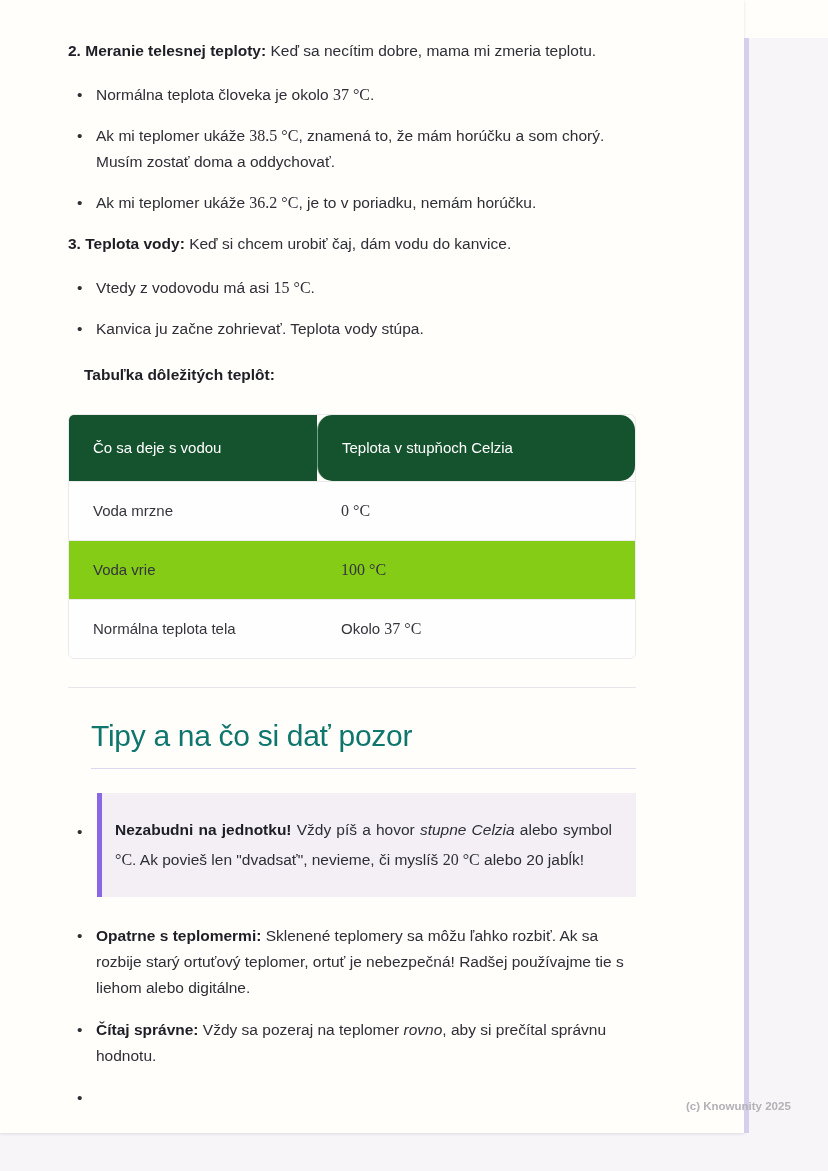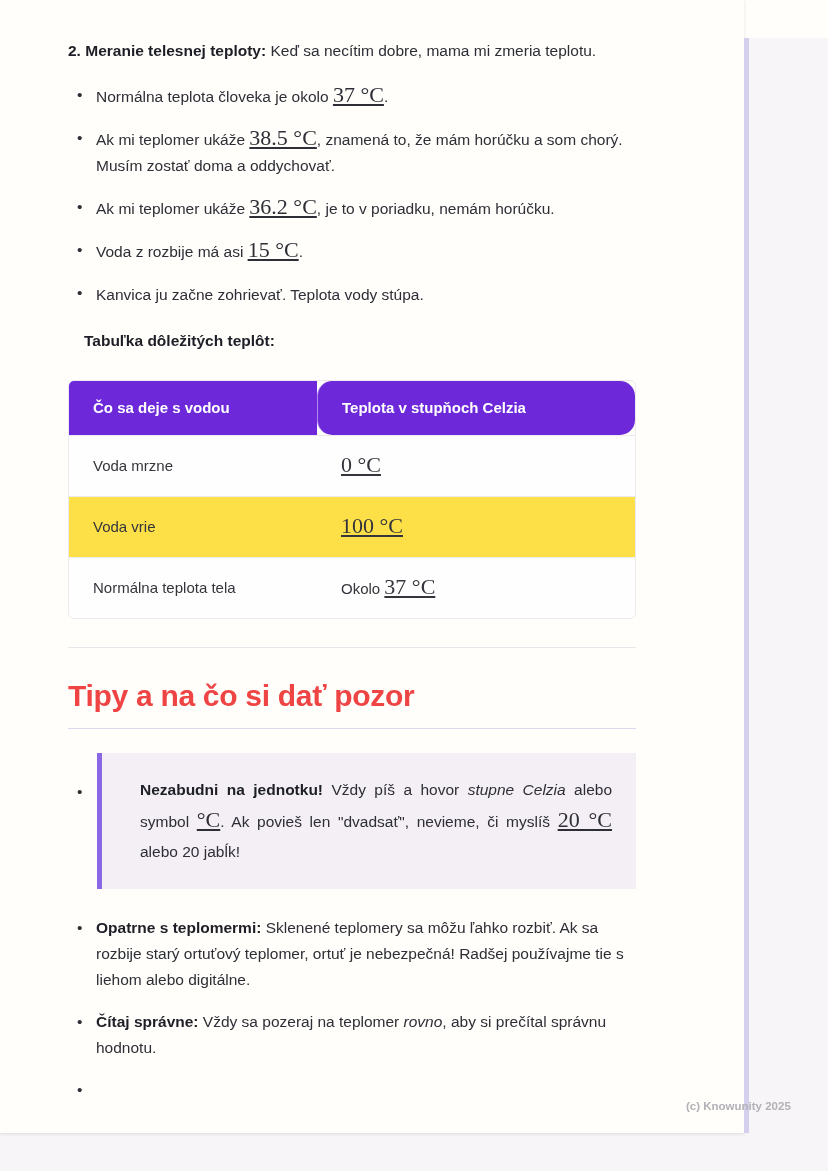--- a/index.html
+++ b/index.html
@@ -36,72 +36,72 @@
   .para b, .bullets b, .callout b { color:#1e1e26;margin-top:44px; }
   .bullets { list-style:none; margin:0 0 12px 0; }
   .bullets > li { position:relative; padding-left:28px; margin-bottom:15px; }
   .bullets > li::before {
     content:"\2022";
     position:absolute; left:9px; top:0;
     color:#2e2e36;
   }
   .math {
     font-family:"Liberation Serif","DejaVu Serif",serif;
-    font-size:22px;
-    text-decoration:underline;
+    font-size:16px;
   }
   .tbl-heading { font-weight:bold; color:#1e1e26; margin:20px 0 0 16px; }
   table.temps {
     margin-top:26px;
     width:566px;
     border-collapse:separate; border-spacing:0;
     table-layout:fixed;
     border-radius:6px;
     overflow:hidden;
     border:1px solid #ebebee;
   }
   table.temps col.c1 { width:248px; }
   table.temps col.c2 { width:318px; }
   table.temps th {
-    background:#6d28d9; color:#ffffff;
-    font-weight:bold; font-size:15px; text-align:left;
-    padding:14px 24px;
+    background:#14532d; color:#ffffff;
+    font-weight:normal; font-size:15px; text-align:left;
+    padding:20px 24px;
   }
   table.temps th + th { border-left:1px solid rgba(255,255,255,0.45);border-radius:15px; }
   table.temps td {
     padding:16px 24px;
     font-size:15px; color:#34343c;
     border-top:1px solid #ebebee;
     background:#fffefe;
   }
-  table.temps tr.alt td { background:#fde047; }
+  table.temps tr.alt td { background:#84cc16; }
   hr.section-divider {
     border:none; border-top:1px solid #e8e6ea;
     margin:28px 0 0 0;
   }
   h2.tips-heading {
     margin-top:30px;
-    font-size:30px; font-weight:bold;
-    color:#ef4444;
+    font-size:30px; font-weight:normal;
+    color:#0f766e;
     letter-spacing:-0.3px;
     padding-bottom:14px;
     border-bottom:1px solid #dcd8ee;
     line-height:36px;
+    margin-left:23px;
   }
   .callout-list { list-style:none; margin:24px 0 0 0; }
   .callout-list > li { position:relative; padding-left:29px; }
   .callout-list > li::before {
     content:"\2022";
     position:absolute; left:9px; top:26px;
     color:#2e2e36;
   }
   .callout {
     border-left:5px solid #8a67e5;
     background:#f3eff5;
-    padding:22px 24px 22px 38px;
+    padding:22px 24px 22px 13px;
     text-align:justify;
     line-height:30px;
   }
   .tips-bullets { margin-top:26px; }
   .tips-bullets > li { margin-bottom:16px; }
   .footer-mark {
     position:absolute; left:686px; top:1100px;
     font-size:11.5px; color:#b3b1b6;
     z-index:5; white-space:nowrap;font-weight:bold;
   }
@@ -115,23 +115,24 @@
   <div class="content">
 
     <p class="para"><b>2. Meranie telesnej teploty:</b><span> Keď sa necítim dobre, mama mi zmeria teplotu.</span></p>
 
     <ul class="bullets">
       <li><span>Normálna teplota človeka je okolo </span><span class="math">37 °C</span><span>.</span></li>
       <li><span>Ak mi teplomer ukáže </span><span class="math">38.5 °C</span><span>, znamená to, že mám horúčku a som chorý. Musím zostať doma a oddychovať.</span></li>
       <li><span>Ak mi teplomer ukáže </span><span class="math">36.2 °C</span><span>, je to v poriadku, nemám horúčku.</span></li>
     </ul>
 
+    <p class="para"><b>3. Teplota vody:</b><span> Keď si chcem urobiť čaj, dám vodu do kanvice.</span></p>
 
     <ul class="bullets">
-      <li><span>Voda z rozbije má asi </span><span class="math">15 °C</span><span>.</span></li>
+      <li><span>Vtedy z vodovodu má asi </span><span class="math">15 °C</span><span>.</span></li>
       <li><span>Kanvica ju začne zohrievať. Teplota vody stúpa.</span><span class="math"></span><span></span></li>
     </ul>
 
     <p class="tbl-heading">Tabuľka dôležitých teplôt:</p>
 
     <table class="temps">
       <colgroup>
           <col class="c1">
           <col class="c2">
         </colgroup>

